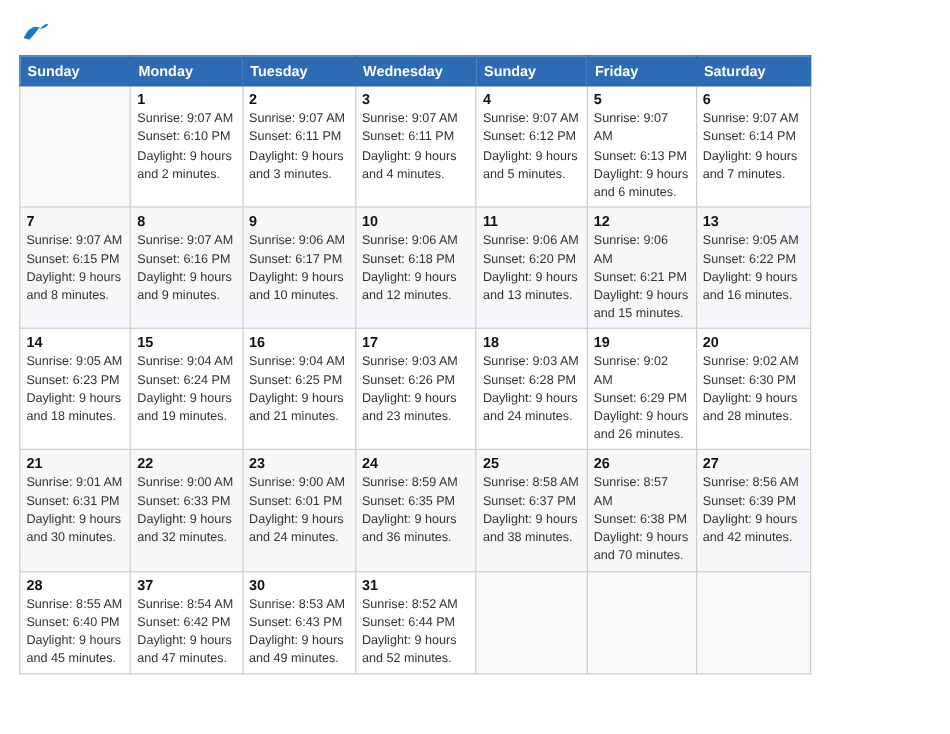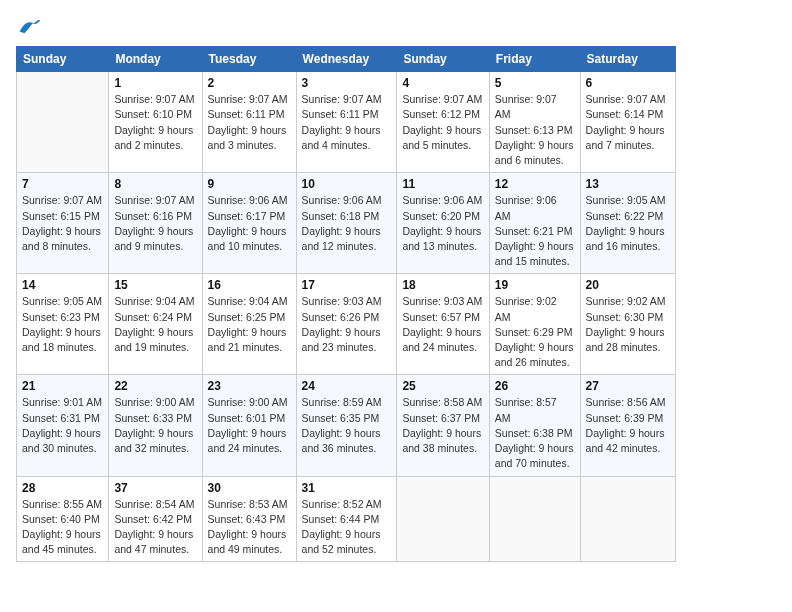--- a/index.html
+++ b/index.html
@@ -289,21 +289,21 @@
               <div>Sunrise: 9:03 AM</div>
               <div>Sunset: 6:26 PM</div>
               <div>Daylight: 9 hours</div>
               <div>and 23 minutes.</div>
             </div>
           </td>
           <td>
             <div class="day-num">18</div>
             <div class="day-info">
               <div>Sunrise: 9:03 AM</div>
-              <div>Sunset: 6:57 PM</div>
+              <div>Sunset: 6:28 PM</div>
               <div>Daylight: 9 hours</div>
               <div>and 24 minutes.</div>
             </div>
           </td>
           <td>
             <div class="day-num">19</div>
             <div class="day-info">
               <div>Sunrise: 9:02 AM</div>
               <div>Sunset: 6:29 PM</div>
               <div>Daylight: 9 hours</div>

